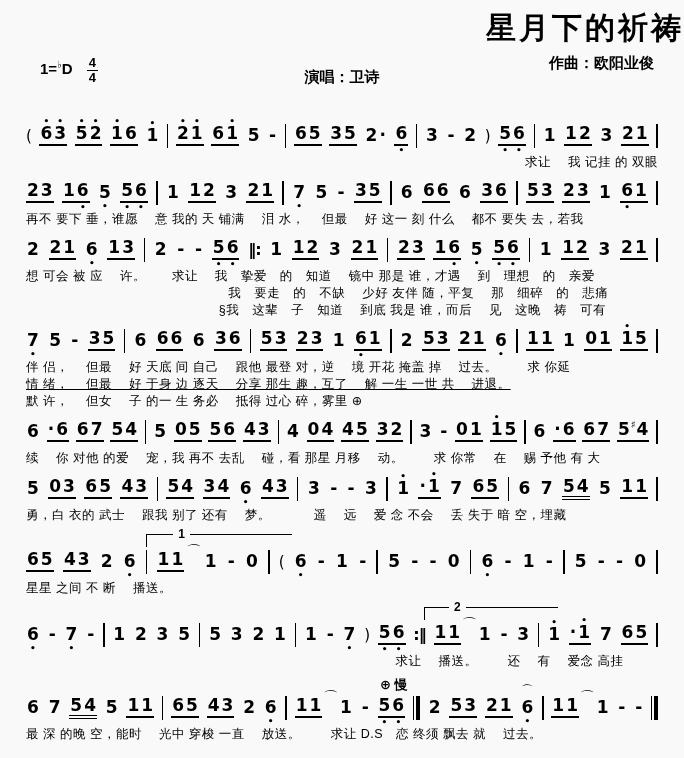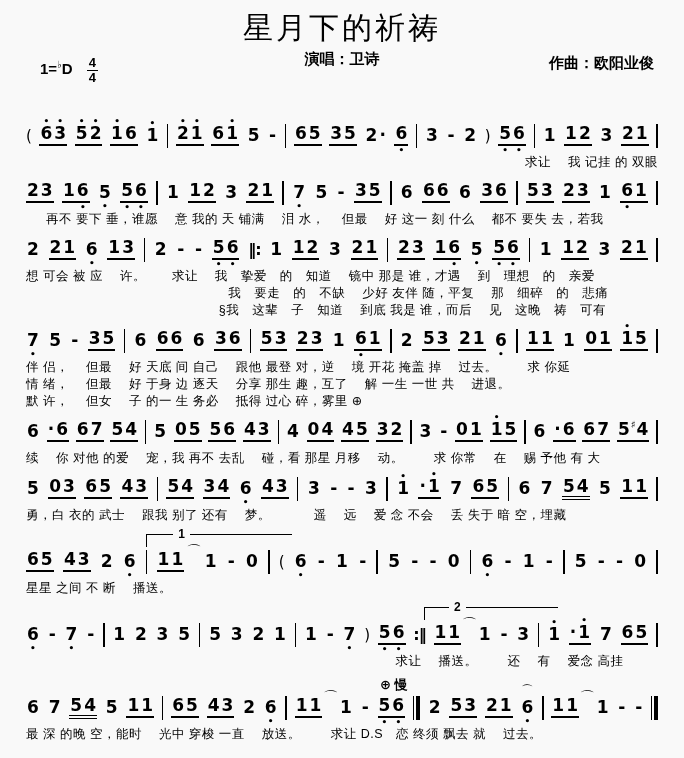--- a/index.html
+++ b/index.html
@@ -2,22 +2,22 @@
 <html><head>
 <meta charset="utf-8">
 <style>
   html,body{margin:0;padding:0;}
   body{
     width:684px;height:758px;overflow:hidden;
     background:#f9f9f9;color:#000;
     font-family:"Liberation Sans","DejaVu Sans",sans-serif;
   }
   .header{position:relative;height:122px;}
-  .title{text-align:center;font-size:30px;font-weight:normal;letter-spacing:3px;padding-top:8px;}
-  .subtitle{text-align:center;font-size:15px;font-weight:bold;margin-top:1px;}
+  .title{text-align:right;font-size:30px;font-weight:bold;letter-spacing:3px;padding-top:8px;}
+  .subtitle{text-align:center;font-size:15px;font-weight:bold;margin-top:19px;}
   .keysig{position:absolute;left:28px;top:56px;font-size:15px;font-weight:bold;margin-left:12px;}
   .keysig sup{font-size:10px;}
   .ts{display:inline-block;vertical-align:middle;text-align:center;margin-left:10px;font-size:13px;line-height:1.05;}
   .ts .top{display:block;border-bottom:1.5px solid #000;padding:0 2px;}
   .ts .bot{display:block;padding:0 2px;}
   .credits{position:absolute;right:30px;top:54px;font-size:15px;font-weight:bold;}
   .credit-row{margin-bottom:6px;white-space:nowrap;margin-left:12px;}
   .credit-row.small .cv{font-size:12px;}
   
   .score{padding:0 26px;}
@@ -228,21 +228,21 @@
         </span>
         <span class="grp">
           <span class="unit"><span class="glyph">1</span></span>
         </span>
         <span class="grp u1">
           <span class="unit"><span class="glyph">6</span><span class="dot-lo">•</span></span>
           <span class="unit"><span class="glyph">1</span></span>
         </span>
         <span class="bar"></span>
       </div>
-      <div class="lyric" style="padding-left: 0%; margin-left: 20px;">再不 要下 垂，谁愿　 意 我的 天 铺满　 泪 水，　 但最　 好 这一 刻 什么　 都不 要失 去，若我</div>
+      <div class="lyric" style="padding-left: 0%;">再不 要下 垂，谁愿　 意 我的 天 铺满　 泪 水，　 但最　 好 这一 刻 什么　 都不 要失 去，若我</div>
     </div>
     <div class="system">
       <div class="notation">
         <span class="grp">
           <span class="unit"><span class="glyph">2</span></span>
         </span>
         <span class="grp u1">
           <span class="unit"><span class="glyph">2</span></span>
           <span class="unit"><span class="glyph">1</span></span>
         </span>
@@ -392,21 +392,21 @@
           <span class="unit"><span class="glyph">0</span></span>
           <span class="unit"><span class="glyph">1</span></span>
         </span>
         <span class="grp u1">
           <span class="unit"><span class="glyph">1</span><span class="dot-hi">•</span></span>
           <span class="unit"><span class="glyph">5</span></span>
         </span>
         <span class="bar"></span>
       </div>
       <div class="lyric" style="padding-left: 0%;">伴 侣，　 但最　 好 天底 间 自己　 跟他 最登 对，逆　 境 开花 掩盖 掉　 过去。　　 求 你延</div>
-      <div class="lyric" style="padding-left: 0%;">情 绪，　 但最　 好 于身 边 逐天　 分享 那生 趣，互了　 解 一生 一世 共　 进退。</div>
+      <div class="lyric" style="padding-left: 0%; text-decoration: underline;">情 绪，　 但最　 好 于身 边 逐天　 分享 那生 趣，互了　 解 一生 一世 共　 进退。</div>
       <div class="lyric" style="padding-left: 0%;">默 许，　 但女　 子 的一 生 务必　 抵得 过心 碎，雾里 ⊕</div>
     </div>
     <div class="system">
       <div class="notation">
         <span class="grp">
           <span class="unit"><span class="glyph">6</span></span>
         </span>
         <span class="grp u1">
           <span class="aug">·</span>
           <span class="unit"><span class="glyph">6</span></span>

